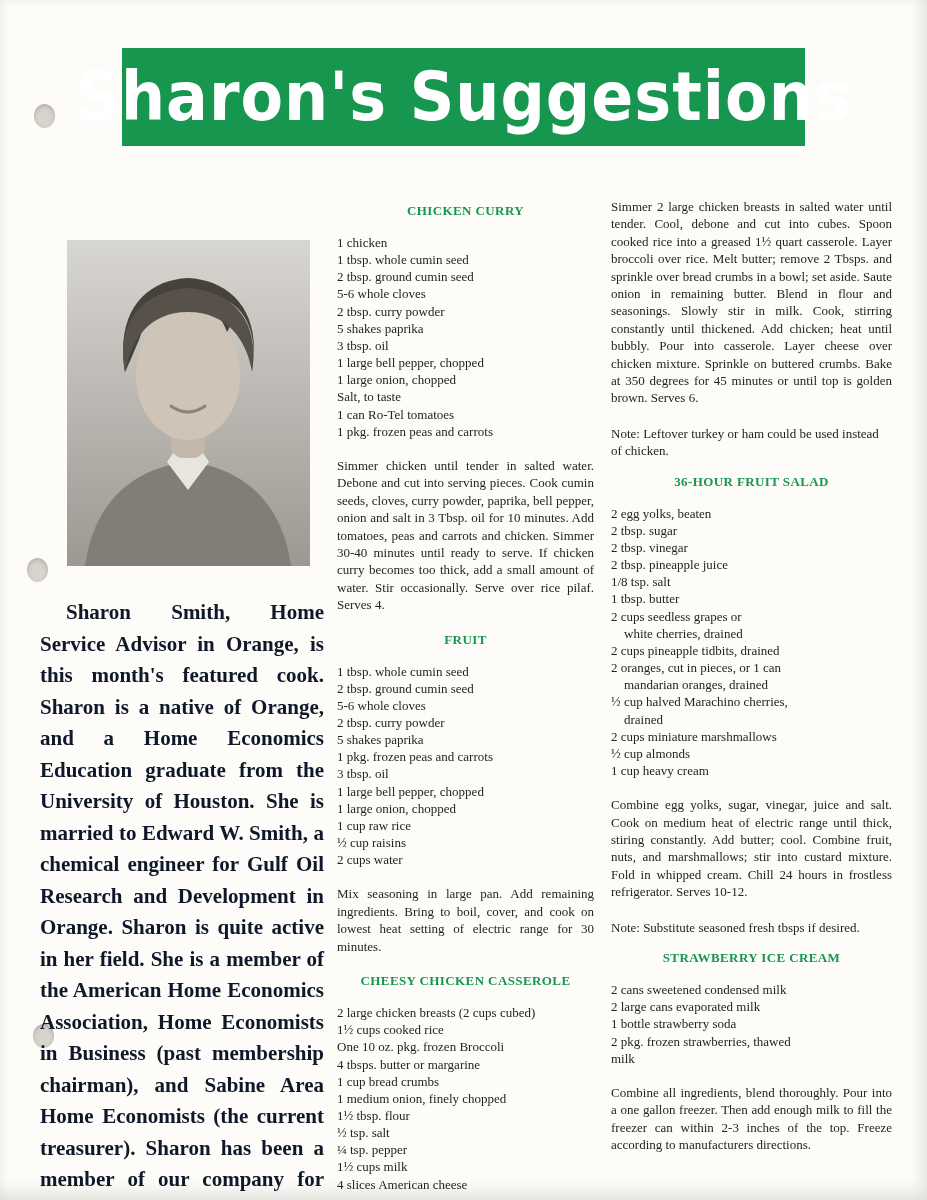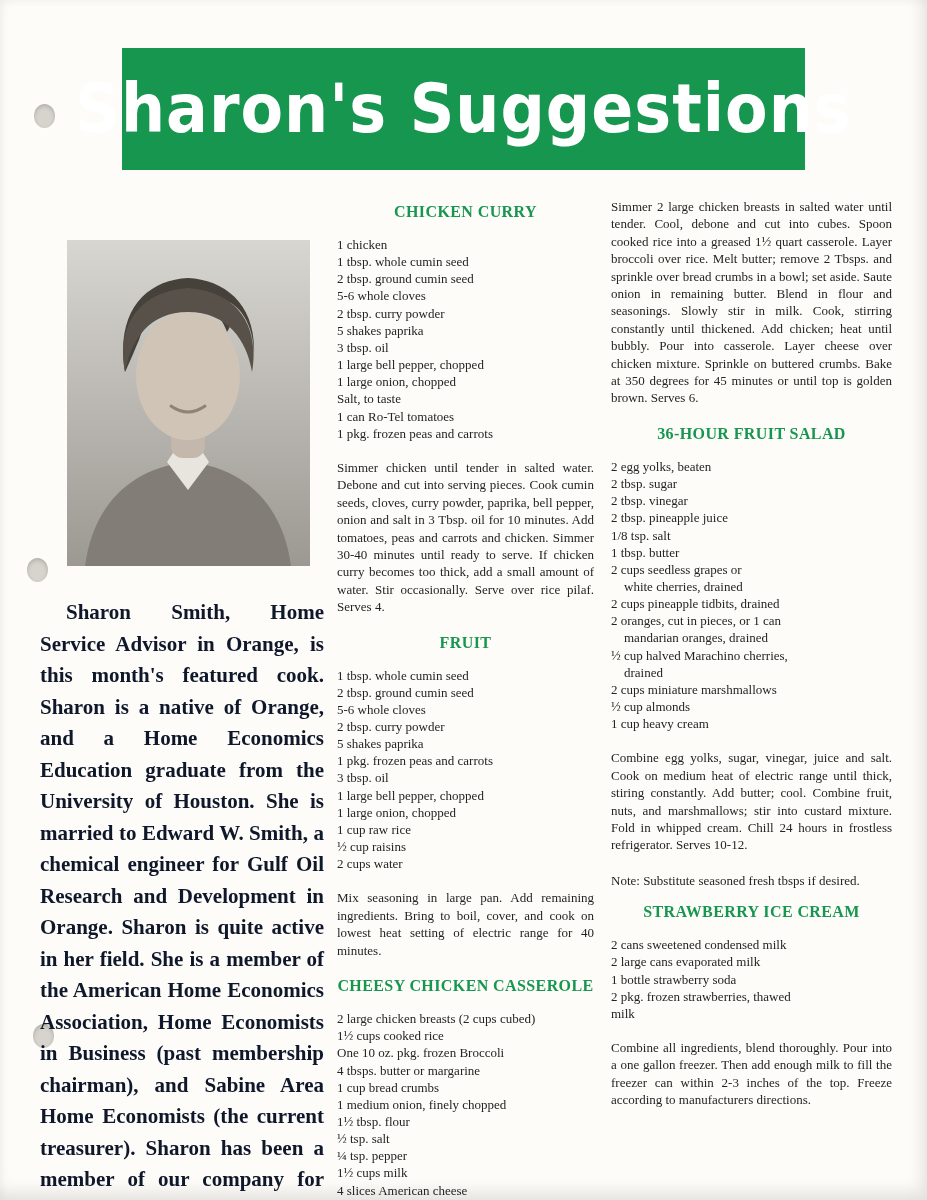--- a/index.html
+++ b/index.html
@@ -21,21 +21,21 @@
     background: #d7d4ce;
     box-shadow: inset 0 2px 4px rgba(0,0,0,0.18), 0 1px 0 rgba(255,255,255,0.6);
   }
   .hole-1 { left: 34px; top: 104px; }
   .hole-2 { left: 27px; top: 558px; }
   .hole-3 { left: 33px; top: 1024px; }
 
   .banner {
     position: absolute;
     left: 122px; top: 48px;
-    width: 683px; height: 122px;
+    width: 683px; height: 98px;
     background: #17964f;
     display: flex;
     align-items: center;
     justify-content: center;
   }
   .banner-title {
     font-family: "DejaVu Sans", sans-serif;
     font-weight: 800;
     font-size: 62px;
     line-height: 1;
@@ -66,21 +66,21 @@
     color: #0f172a;
   }
 
   .col { position: absolute; }
   .col-mid   { left: 337px; top: 203px; width: 257px; }
   .col-right { left: 611px; top: 198px; width: 281px; }
 
   .recipe-heading {
     color: #17964f;
     font-weight: bold;
-    font-size: 16px;
+    font-size: 13px;
     text-align: center;
     letter-spacing: 0.4px;
     margin: 0 0 15px 0;
   }
   .ingredients {
     white-space: pre-wrap;
     font-size: 13px;
     line-height: 1.32;
     margin: 0 0 17px 0;
   }
@@ -158,38 +158,39 @@
 5-6 whole cloves
 2 tbsp. curry powder
 5 shakes paprika
 1 pkg. frozen peas and carrots
 3 tbsp. oil
 1 large bell pepper, chopped
 1 large onion, chopped
 1 cup raw rice
 ½ cup raisins
 2 cups water</div>
-    <p class="instructions">Mix seasoning in large pan. Add remaining ingredients. Bring to boil, cover, and cook on lowest heat setting of electric range for 40 minutes.</p>
+    <p class="instructions">Mix seasoning in large pan. Add remaining ingredients. Bring to boil, cover, and cook on lowest heat setting of electric range for 30 minutes.</p>
 
     <h3 class="recipe-heading">CHEESY CHICKEN CASSEROLE</h3>
     <div class="ingredients">2 large chicken breasts (2 cups cubed)
 1½ cups cooked rice
 One 10 oz. pkg. frozen Broccoli
 4 tbsps. butter or margarine
 1 cup bread crumbs
 1 medium onion, finely chopped
 1½ tbsp. flour
 ½ tsp. salt
 ¼ tsp. pepper
 1½ cups milk
 4 slices American cheese</div>
   </div>
 
   <div class="col col-right">
     <p class="instructions">Simmer 2 large chicken breasts in salted water until tender. Cool, debone and cut into cubes. Spoon cooked rice into a greased 1½ quart casserole. Layer broccoli over rice. Melt butter; remove 2 Tbsps. and sprinkle over bread crumbs in a bowl; set aside. Saute onion in remaining butter. Blend in flour and seasonings. Slowly stir in milk. Cook, stirring constantly until thickened. Add chicken; heat until bubbly. Pour into casserole. Layer cheese over chicken mixture. Sprinkle on buttered crumbs. Bake at 350 degrees for 45 minutes or until top is golden brown. Serves 6.</p>
+    <p class="note">Note: Leftover turkey or ham could be used instead of chicken.</p>
 
     <h3 class="recipe-heading">36-HOUR FRUIT SALAD</h3>
     <div class="ingredients">2 egg yolks, beaten
 2 tbsp. sugar
 2 tbsp. vinegar
 2 tbsp. pineapple juice
 1/8 tsp. salt
 1 tbsp. butter
 2 cups seedless grapes or
     white cherries, drained

